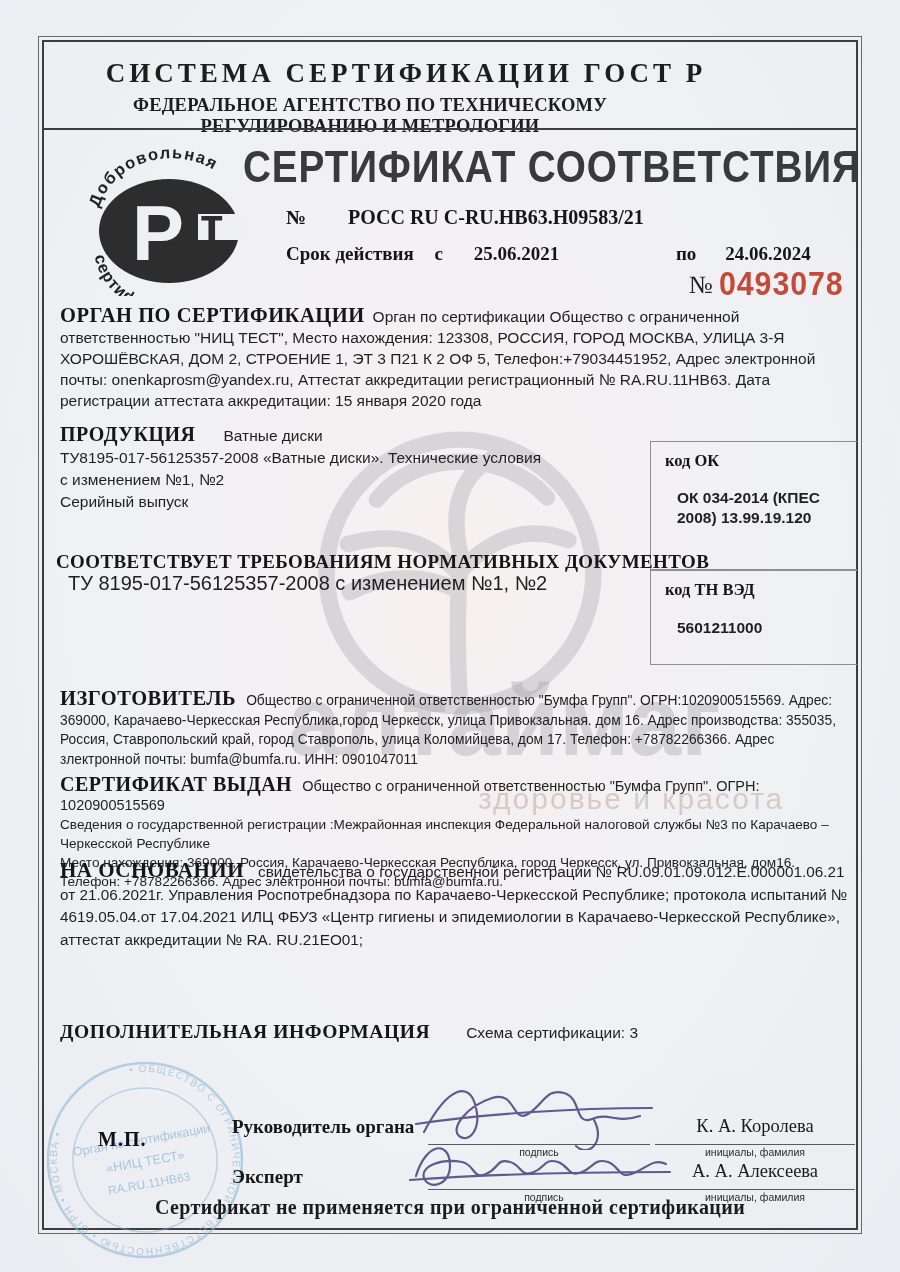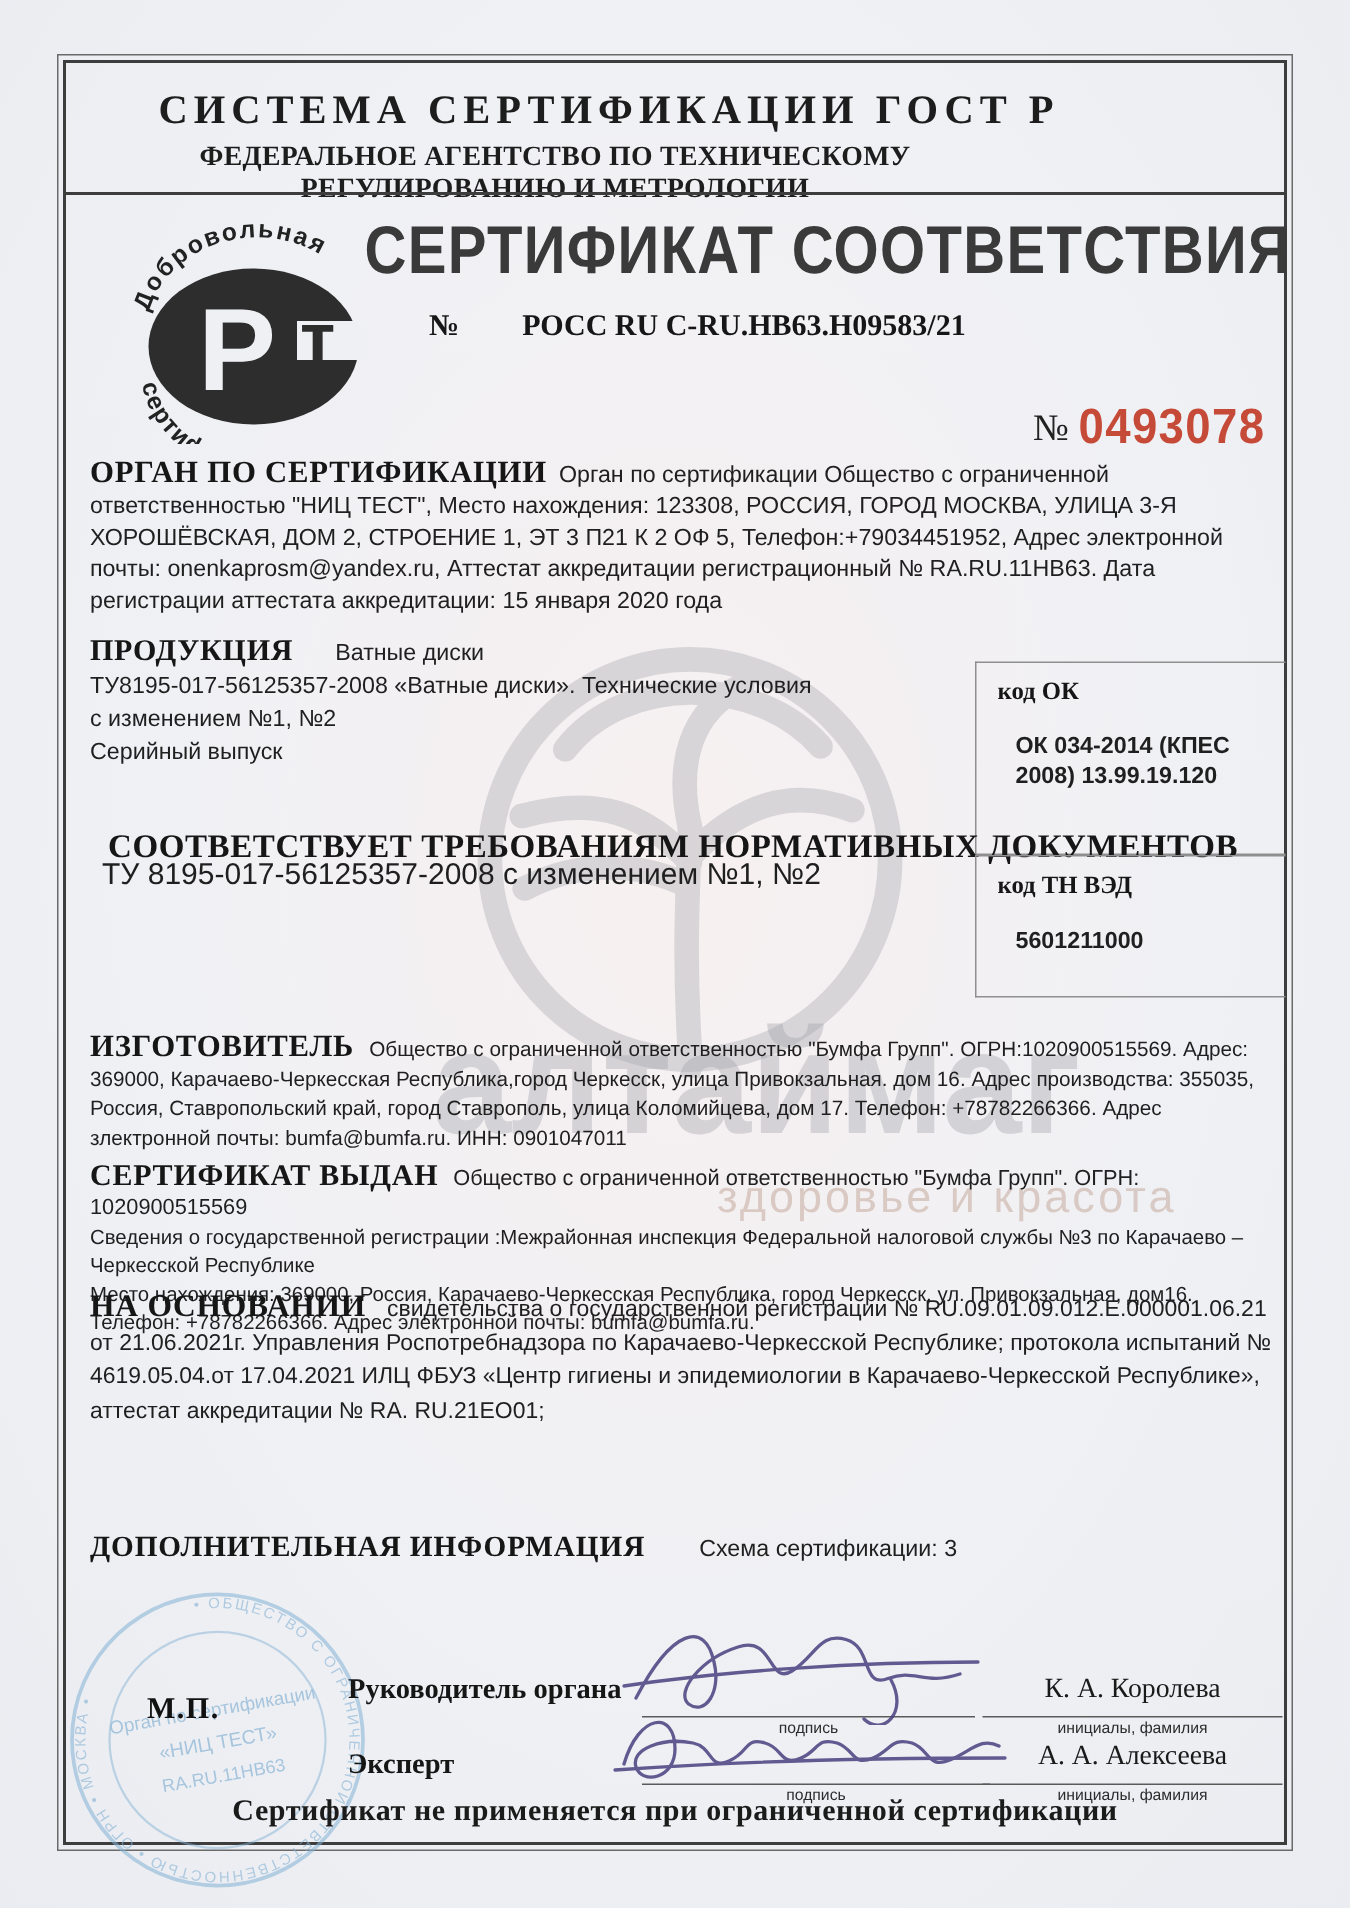--- a/index.html
+++ b/index.html
@@ -37,21 +37,21 @@
   .product{left:60px;top:423px;width:565px;font-size:15.5px;line-height:22px;}
   .product .sh{font-size:20px;margin-right:28px;}
   .sidebox{position:absolute;z-index:2;left:650px;width:182px;border:1px solid #8f8f8f;border-right:none;
         padding:9px 10px 8px 14px;background:transparent;}
   .sidebox .bl{font-family:"Liberation Serif","DejaVu Serif",serif;font-weight:bold;font-size:16.5px;color:#161616;}
   .sidebox .bv{font-size:15.5px;line-height:20px;color:#1f1f1f;padding-left:12px;font-weight:bold;}
   .okbox{top:441px;height:110px;}
   .okbox .bv{margin-top:17px;}
   .tnbox{top:570px;height:76px;}
   .tnbox .bv{margin-top:18px;}
-  .conf-h{left:72px;top:551px;font-size:22px;letter-spacing:.4px;}
+  .conf-h{left:56px;top:551px;font-size:19px;letter-spacing:.4px;}
   .conf-t{left:68px;top:572px;font-size:20px;}
   .manuf{left:60px;top:689px;width:794px;font-size:13.8px;line-height:19.5px;}
   .manuf .sh{font-size:20.5px;margin-right:10px;}
   .issued{left:60px;top:775px;width:798px;font-size:13.6px;line-height:19px;}
   .issued .first{font-size:14.5px;}
   .issued .sh{font-size:20px;margin-right:10px;}
   .basis{left:60px;top:859px;width:788px;font-size:15.3px;line-height:22.5px;}
   .basis .sh{font-size:21px;margin-right:14px;}
   .addinfo{left:60px;top:1021px;font-size:15.5px;}
   .addinfo .sh{font-size:19.5px;margin-right:36px;letter-spacing:.6px;}
@@ -119,20 +119,27 @@
     <text x="120" y="106" font-family="Liberation Sans,sans-serif" font-size="48" font-weight="bold" fill="#2d2d2d">т</text>
     <text font-family="Liberation Sans,sans-serif" font-size="16.5" font-weight="bold" fill="#222" letter-spacing="1">
       <textPath href="#arcBot" startOffset="10">сертификация</textPath>
     </text>
   </svg>
 
   <div class="big-title">СЕРТИФИКАТ СООТВЕТСТВИЯ</div>
   <div class="no-row">
     <span>№</span><span class="num">РОСС RU C-RU.НВ63.Н09583/21</span>
   </div>
+  <div class="valid-row">
+    <span>Срок действия</span>
+    <span style="margin-left:16px">с</span>
+    <span class="d1">25.06.2021</span>
+    <span class="po">по</span>
+    <span class="d2">24.06.2024</span>
+  </div>
   <div class="red-no">
     <span class="nz">№</span><span class="rn">0493078</span>
   </div>
 
   <div class="sec organ">
     <span class="sh">ОРГАН ПО СЕРТИФИКАЦИИ</span><span>Орган по сертификации Общество с ограниченной ответственностью "НИЦ ТЕСТ", Место нахождения: 123308, РОССИЯ, ГОРОД МОСКВА, УЛИЦА 3-Я ХОРОШЁВСКАЯ, ДОМ 2, СТРОЕНИЕ 1, ЭТ 3 П21 К 2 ОФ 5, Телефон:+79034451952, Адрес электронной почты: onenkaprosm@yandex.ru, Аттестат аккредитации регистрационный № RA.RU.11НВ63. Дата регистрации аттестата аккредитации: 15 января 2020 года</span>
   </div>
 
   <div class="sec product">
     <div><span class="sh">ПРОДУКЦИЯ</span><span>Ватные диски</span></div>

